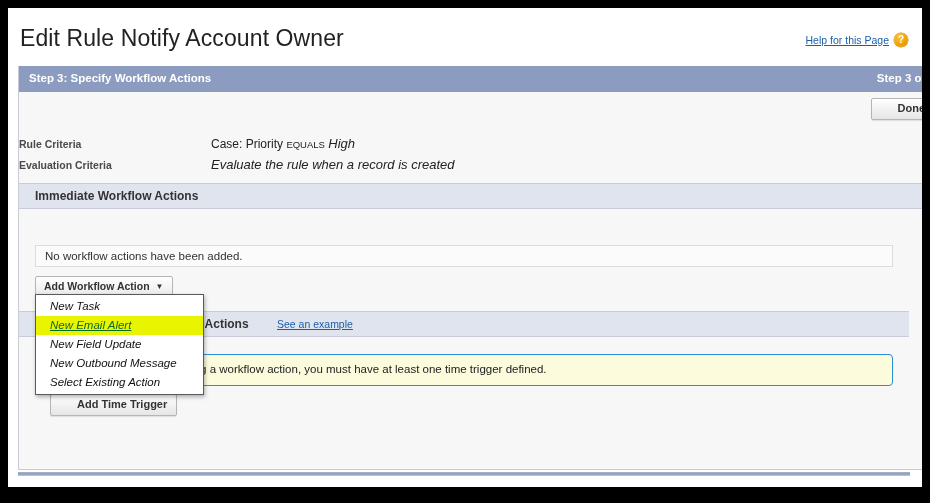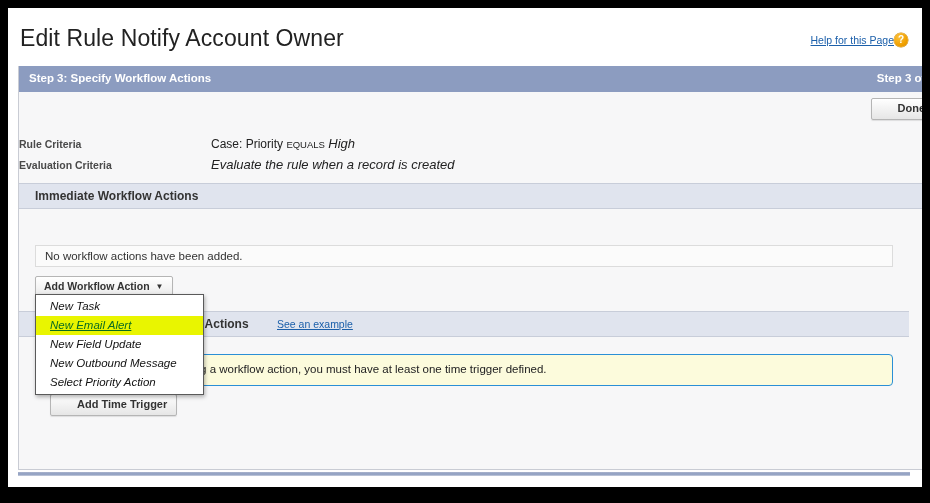--- a/index.html
+++ b/index.html
@@ -53,20 +53,21 @@
     color: #222222;
     letter-spacing: 0.1px;
     white-space: nowrap;
   }
   .help-link-wrap {
     position: absolute;
     right: 14px;
     top: 25px;
     display: flex;
     align-items: center;
+    gap: 5px;
   }
   .help-link {
     font-size: 10.5px;
     color: #1b5faa;
     text-decoration: underline;
     cursor: pointer;
     white-space: nowrap;
   }
   .help-icon {
     display: inline-block;
@@ -392,21 +393,21 @@
         <span class="alert-text">ave been added. Before adding a workflow action, you must have at least one time trigger defined.</span>
       </div>
 
       <button class="btn" style="position:absolute; left:23px; top:328px;margin-left:8px;">Add Time Trigger</button>
 
       <div class="menu" style="left:16px; top:228px; min-width:146px;font-style:italic;">
         <div class="menu-item">New Task</div>
         <div class="menu-item highlight">New Email Alert</div>
         <div class="menu-item">New Field Update</div>
         <div class="menu-item">New Outbound Message</div>
-        <div class="menu-item">Select Priority Action</div>
+        <div class="menu-item">Select Existing Action</div>
       </div>
 
     </div>
 
     <div id="bottom-rule"></div>
 
   </div>
 </div>
 
 </body></html>

